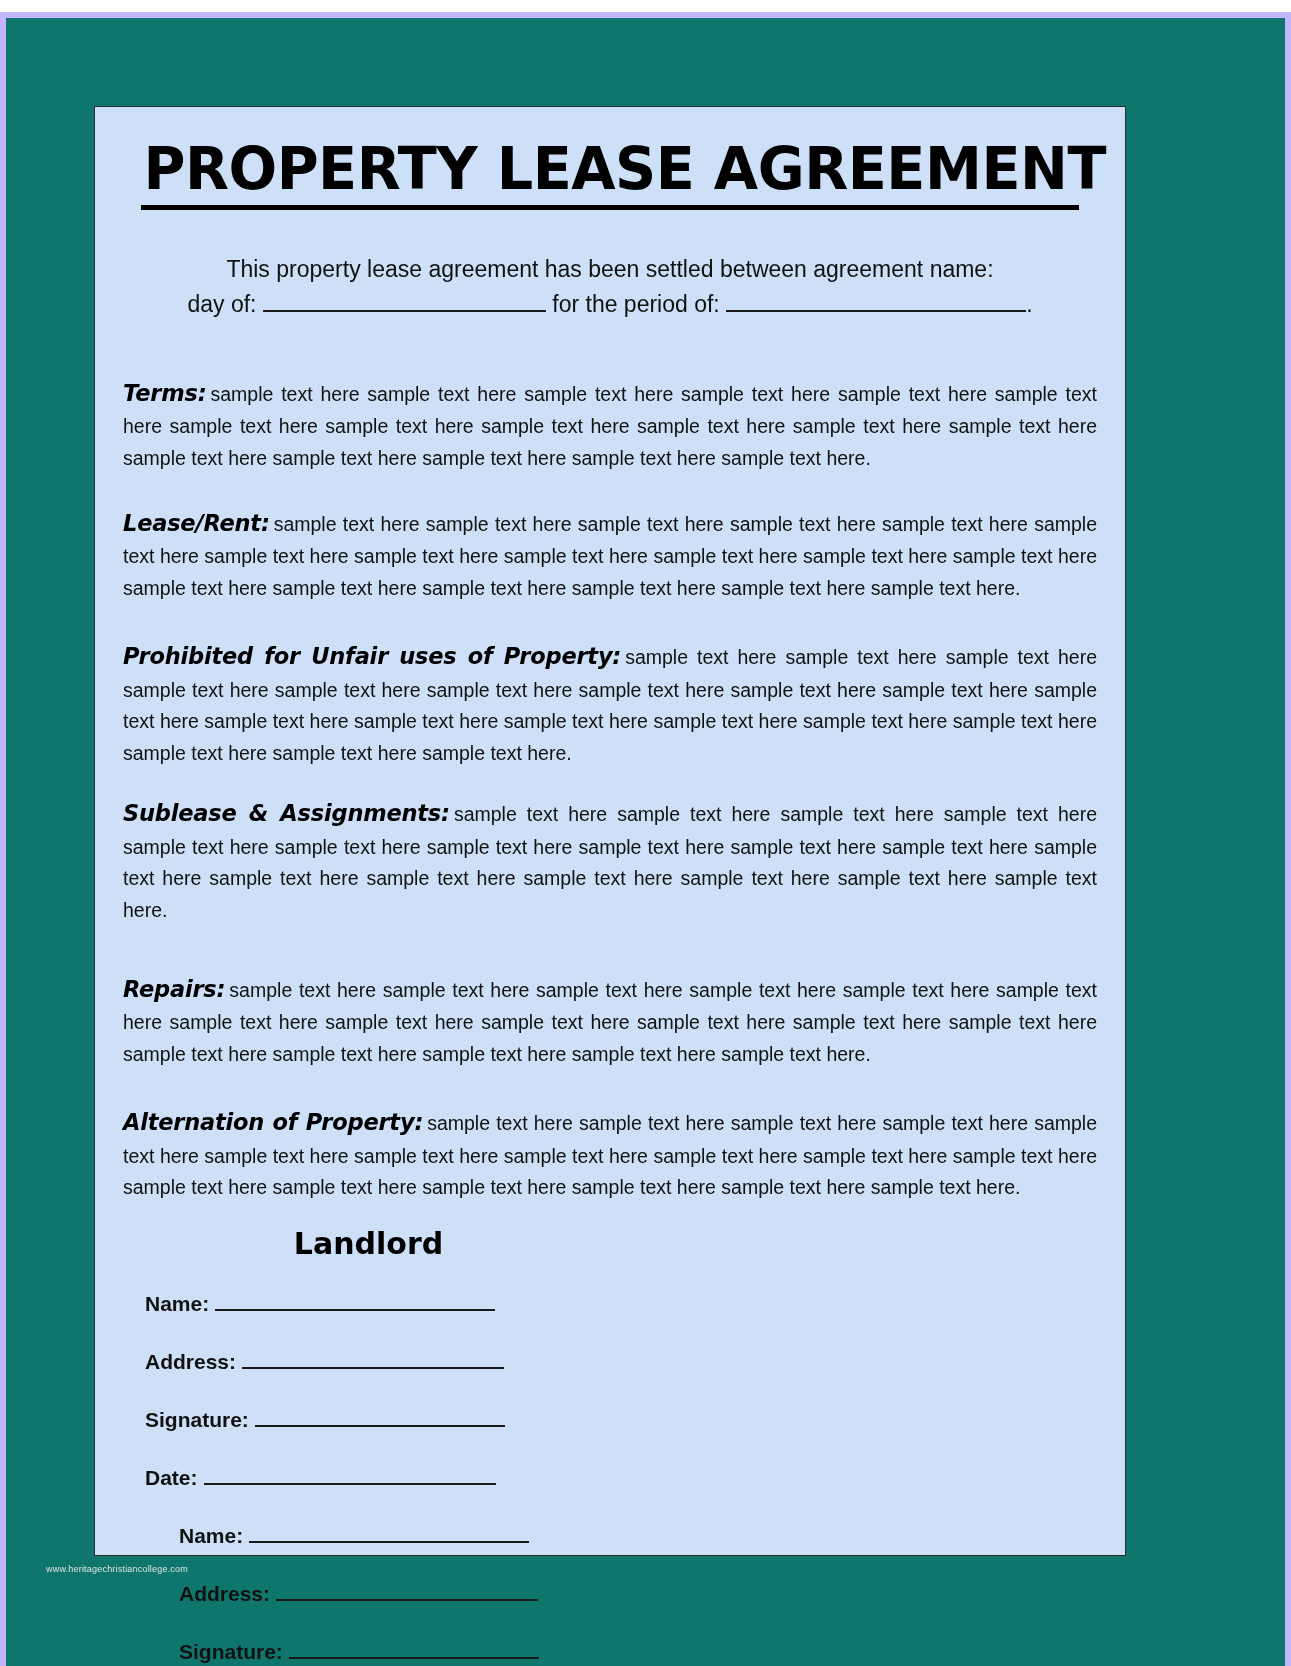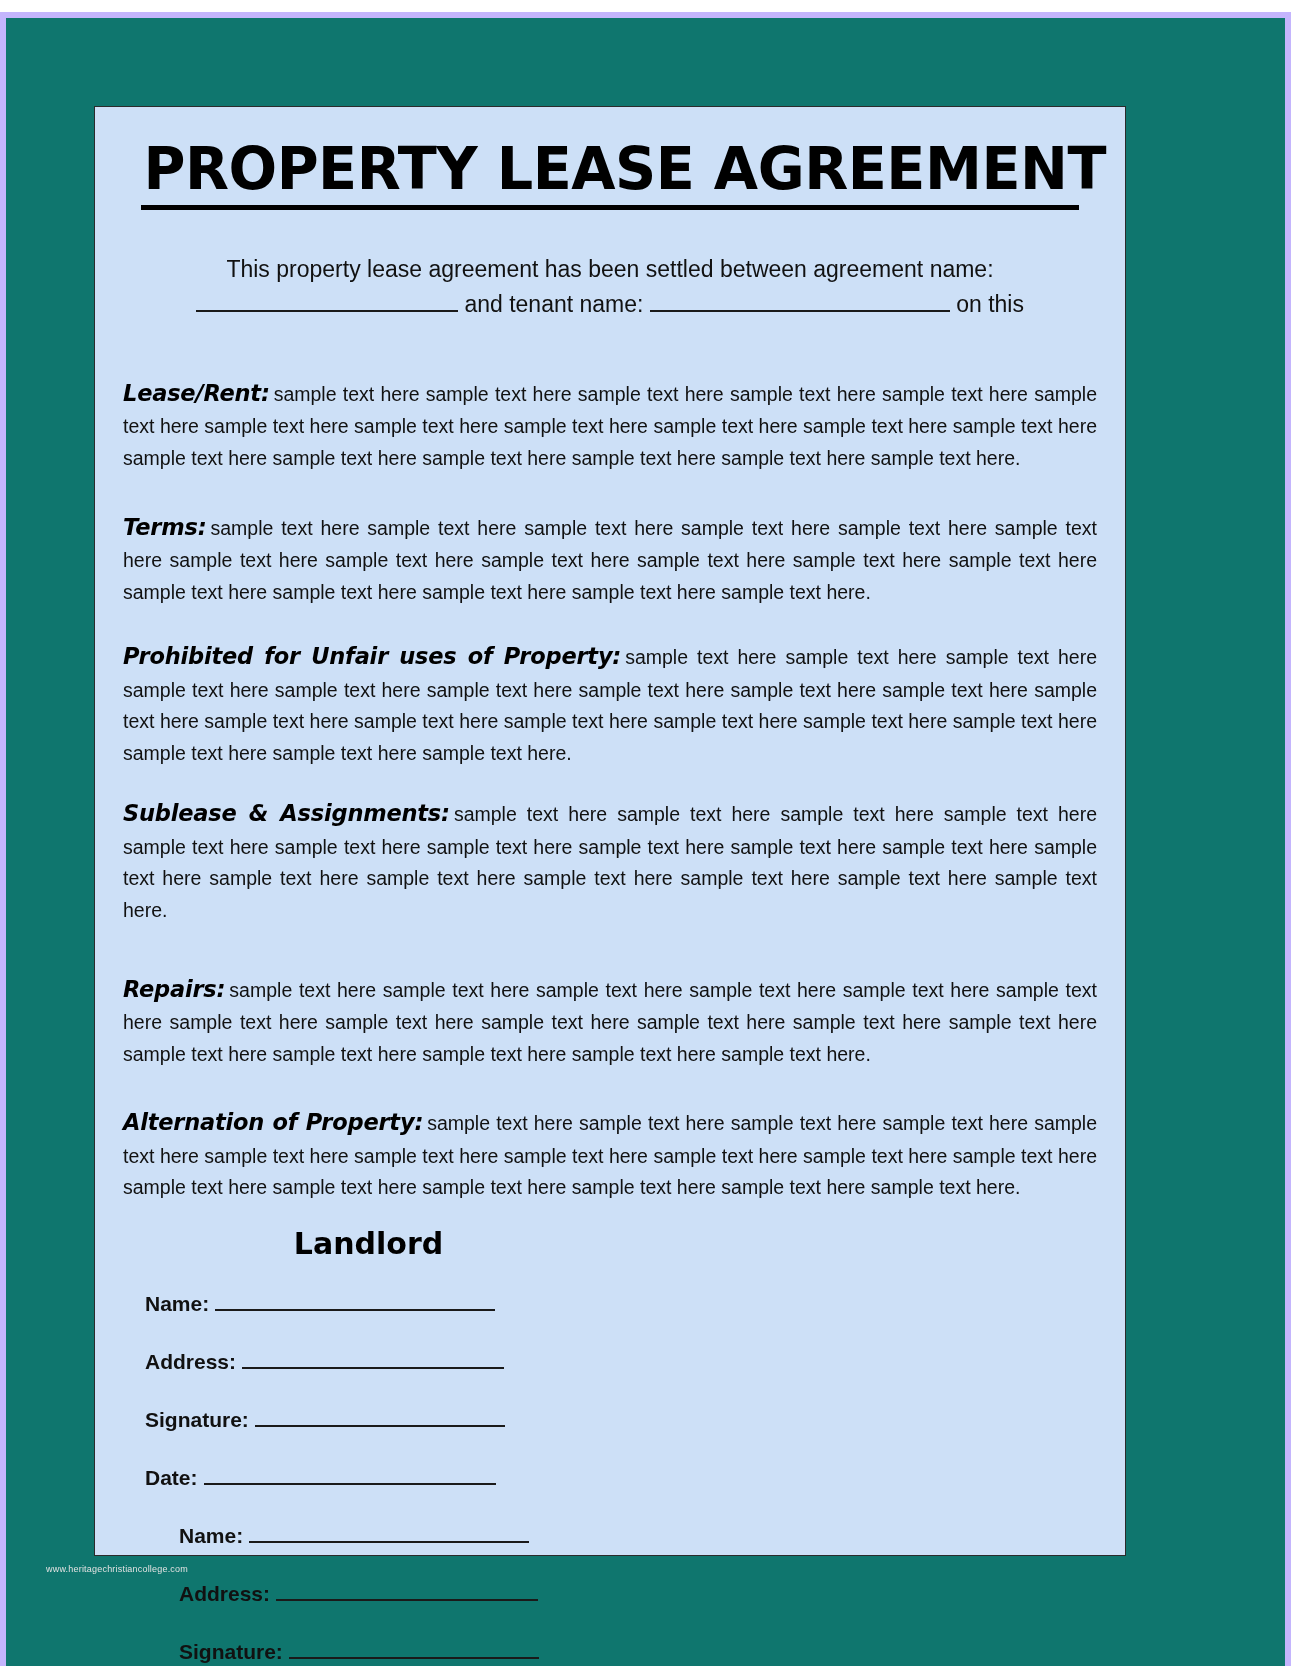--- a/index.html
+++ b/index.html
@@ -190,38 +190,38 @@
     <div class="title-wrap">
       <div class="doc-title">PROPERTY LEASE AGREEMENT</div>
       <div class="title-rule"></div>
     </div>
 
     <div class="intro">
       <span class="line">
         <span>This property lease agreement has been settled between agreement name:</span>
       </span>
       <span class="line">
-        <span class="blank b1"></span>
-        <span>and tenant name:</span>
-        <span class="blank b2"></span>
-        <span>on this</span>
+        <span>day of:</span>
+        <span class="blank b3"></span>
+        <span>for the period of:</span>
+        <span class="blank b4"></span><span>.</span>
       </span>
     </div>
 
     <div class="sections">
 
+      <div class="section sec-terms">
+        <p>
+          <span class="sec-head">Terms:</span><span>sample text here sample text here sample text here sample text here sample text here sample text here sample text here sample text here sample text here sample text here sample text here sample text here sample text here sample text here sample text here sample text here sample text here.</span>
+        </p>
+      </div>
+
       <div class="section sec-lease">
         <p>
           <span class="sec-head">Lease/Rent:</span><span>sample text here sample text here sample text here sample text here sample text here sample text here sample text here sample text here sample text here sample text here sample text here sample text here sample text here sample text here sample text here sample text here sample text here sample text here.</span>
-        </p>
-      </div>
-
-      <div class="section sec-terms">
-        <p>
-          <span class="sec-head">Terms:</span><span>sample text here sample text here sample text here sample text here sample text here sample text here sample text here sample text here sample text here sample text here sample text here sample text here sample text here sample text here sample text here sample text here sample text here.</span>
         </p>
       </div>
 
       <div class="section sec-prohibited">
         <p>
           <span class="sec-head">Prohibited for Unfair uses of Property:</span><span>sample text here sample text here sample text here sample text here sample text here sample text here sample text here sample text here sample text here sample text here sample text here sample text here sample text here sample text here sample text here sample text here sample text here sample text here sample text here.</span>
         </p>
       </div>
 
       <div class="section sec-sublease">

